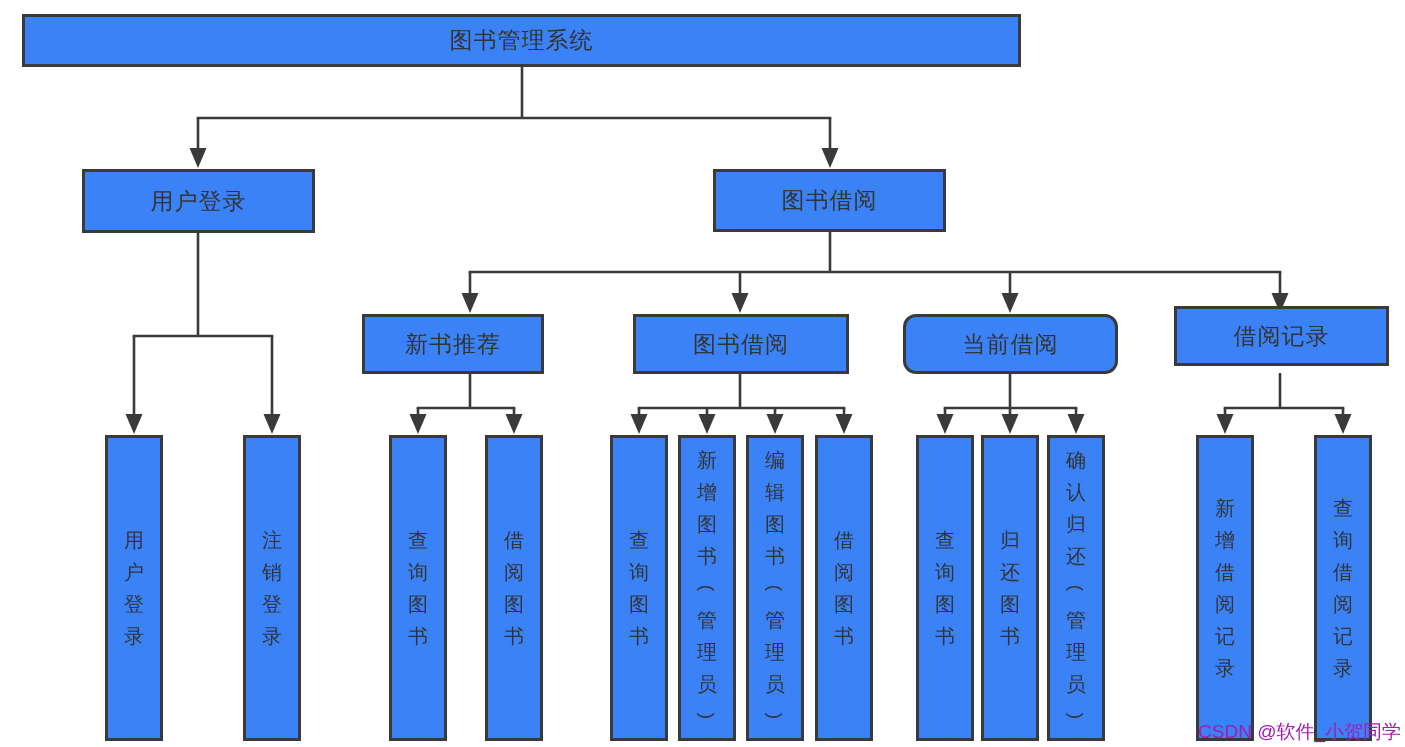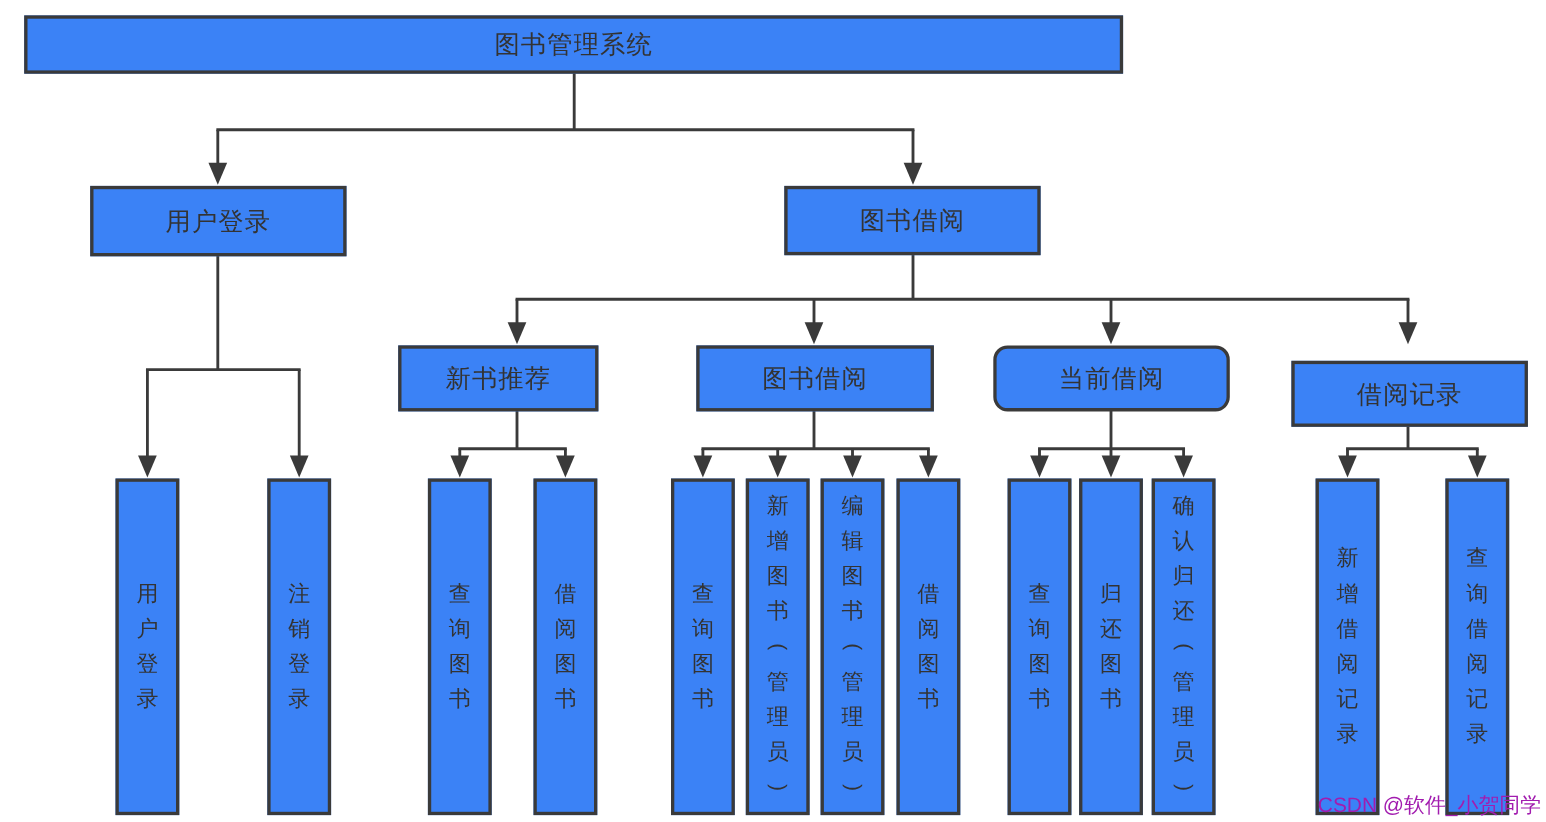--- a/index.html
+++ b/index.html
@@ -131,21 +131,21 @@
 
   <div class="box" style="left:362px; top:314px; width:182px; height:60px;">
     <span class="hlabel">新书推荐</span>
   </div>
   <div class="box" style="left:633px; top:314px; width:216px; height:60px;">
     <span class="hlabel">图书借阅</span>
   </div>
   <div class="box" style="left:903px; top:314px; width:215px; height:60px;border-radius:13px;">
     <span class="hlabel">当前借阅</span>
   </div>
-  <div class="box" style="left:1174px; top:328px; width:215px; height:60px;">
+  <div class="box" style="left:1174px; top:306px; width:215px; height:60px;">
     <span class="hlabel">借阅记录</span>
   </div>
 
   <div class="box leaf" style="left:105px;">
     <div class="vlabel">
         <span class="ch">用</span>
         <span class="ch">户</span>
         <span class="ch">登</span>
         <span class="ch">录</span>
       </div>

